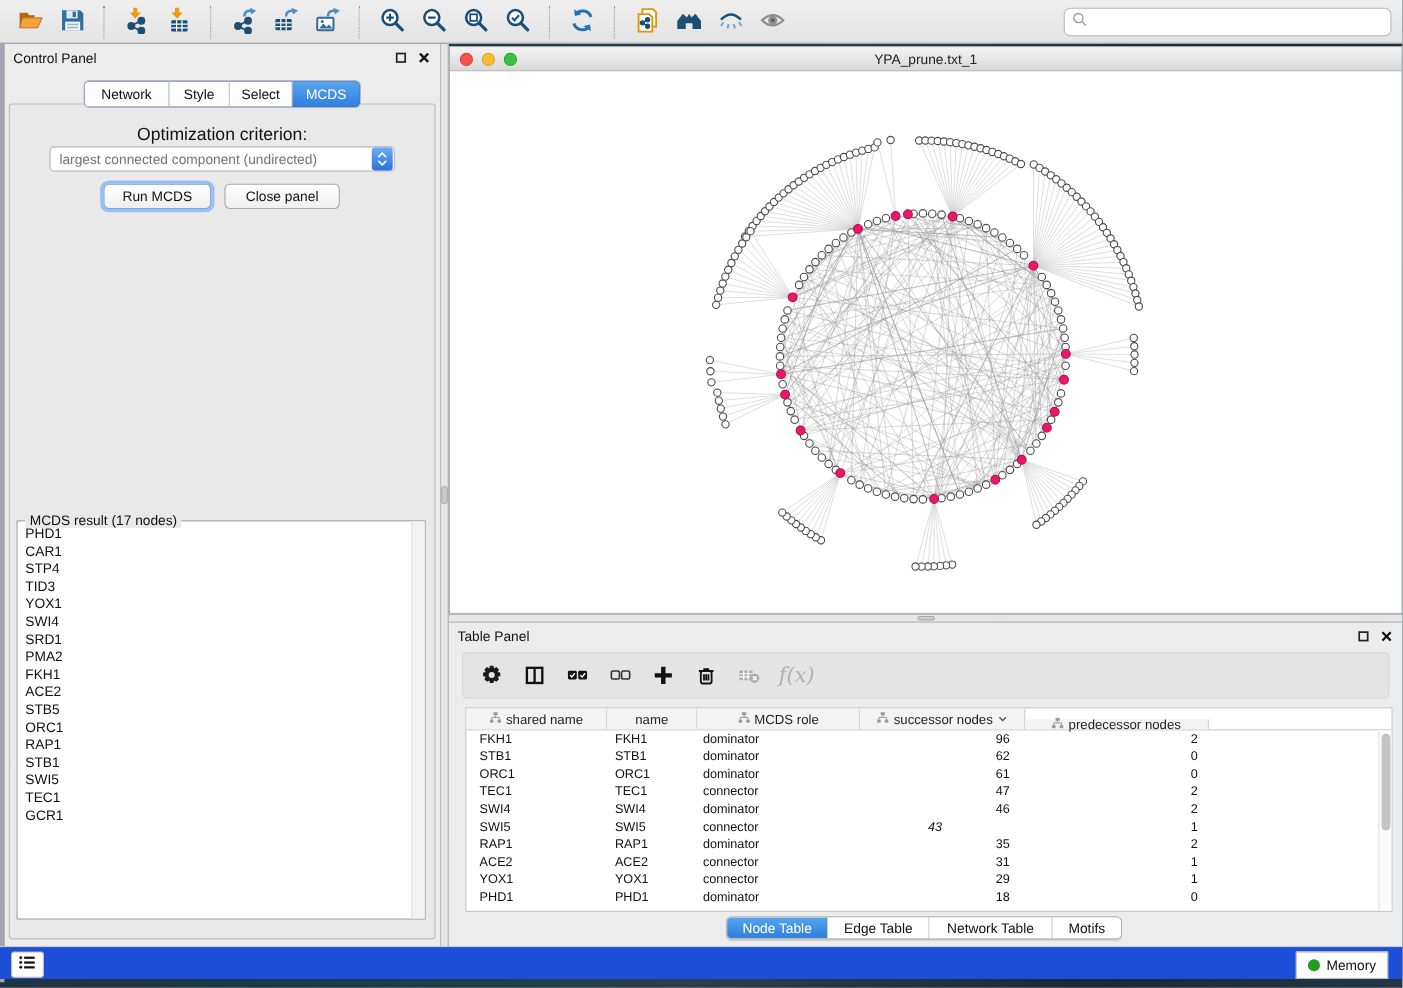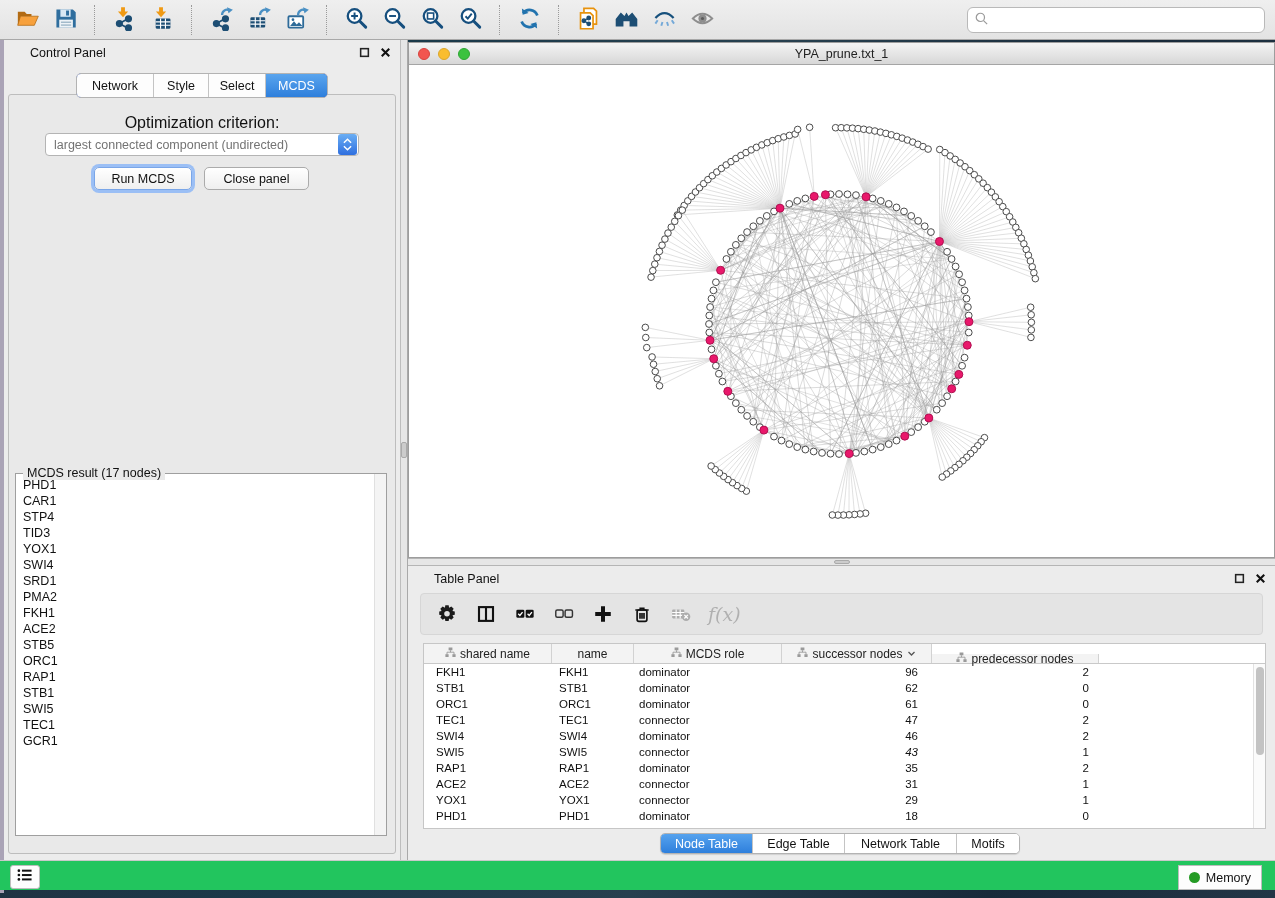--- a/index.html
+++ b/index.html
@@ -17,21 +17,21 @@
   .search-wrap { position:absolute; right:10px; top:7px; width:298px; height:26px; background:#fff;
     border:1px solid #b9b9b9; border-radius:6px; display:flex; align-items:center; padding-left:6px; }
   .search-wrap svg { width:15px; height:15px; }
   .search-input { border:none; outline:none; flex:1; height:20px; font-size:12px; background:transparent; }
 
   
   .left-strip { position:absolute; left:0; top:40px; width:4px; height:853px; background:#aaa3b6; }
 
   
   .control-panel { position:absolute; left:4px; top:40px; width:396px; height:820px; background:#ececec; }
-  .panel-header { position:relative; height:26px; display:flex; align-items:center; padding:0 26px; }
+  .panel-header { position:relative; height:26px; display:flex; align-items:center; padding:0 8px; }
   .panel-title { font-size:12.5px; color:#111; }
   .panel-header-icons { position:absolute; right:8px; top:6px; display:flex; gap:8px; }
   .ph-icon { width:13px; height:13px; display:flex; align-items:center; justify-content:center; }
   .ph-icon svg { width:11px; height:11px; }
 
   .cp-tabs { position:absolute; left:72px; top:33px; display:flex; height:25px;
     border:1px solid #b3b3b3; border-radius:5px; overflow:hidden; background:#1d4ed8; z-index:3; }
   .cp-tab { display:flex; align-items:center; justify-content:center; font-size:12.5px; color:#111;
     border-right:1px solid #c4c4c4; background:#fdfdfd; }
   .cp-tab:last-child { border-right:none; }
@@ -98,21 +98,21 @@
   .tbl-thumb { position:absolute; left:1.5px; top:3px; width:8px; height:88px; background:#c3c3c3; border-radius:4px; }
 
   .tp-tabs { position:absolute; left:252px; top:267px; display:flex; height:21px; border:1px solid #b3b3b3;
     border-radius:5px; overflow:hidden; background:#fff; box-shadow:0 1px 1px rgba(0,0,0,.12); }
   .tp-tab { display:flex; align-items:center; justify-content:center; font-size:12.5px; color:#111;
     border-right:1px solid #c4c4c4; background:#fff; }
   .tp-tab:last-child { border-right:none; }
   .tp-tab.sel { background:linear-gradient(#56a3ee,#2e7fdc); color:#fff; }
 
   
-  .status-bar { position:absolute; left:0; top:860px; width:1275px; height:30px; background:#22c55e; border-top:1px solid #c9c9c9; }
+  .status-bar { position:absolute; left:0; top:860px; width:1275px; height:30px; background:#1d4ed8; border-top:1px solid #c9c9c9; }
   .list-btn { position:absolute; left:10px; top:4px; width:30px; height:24px; background:#fdfdfd; border:1px solid #bdbdbd; border-radius:3px;
     display:flex; align-items:center; justify-content:center; }
   .list-btn svg { width:18px; height:14px; }
   .memory-btn { position:absolute; right:13px; top:4px; height:25px; padding:0 10px; background:#fdfdfd; border:1px solid #bdbdbd;
     display:flex; align-items:center; gap:6px; font-size:12.5px; color:#111; }
   .mem-dot { width:11px; height:11px; border-radius:50%; background:#259b25; }
 </style>
 </head>
 <body>
 
@@ -1129,21 +1129,21 @@
             <div class="tbl-cell" style="width: 128px; text-align: left; padding-left: 12px;">SWI4</div>
             <div class="tbl-cell" style="width: 82px; text-align: left; padding-left: 7px;">SWI4</div>
             <div class="tbl-cell" style="width: 148px; text-align: left; padding-left: 5px;">dominator</div>
             <div class="tbl-cell" style="width: 150px; text-align: right; padding-right: 14px;">46</div>
             <div class="tbl-cell" style="width: 167px; text-align: right; padding-right: 10px;">2</div>
           </div>
           <div class="tbl-row">
             <div class="tbl-cell" style="width: 128px; text-align: left; padding-left: 12px;">SWI5</div>
             <div class="tbl-cell" style="width: 82px; text-align: left; padding-left: 7px;">SWI5</div>
             <div class="tbl-cell" style="width: 148px; text-align: left; padding-left: 5px;">connector</div>
-            <div class="tbl-cell" style="width: 150px; text-align: right; padding-right: 14px; font-style: italic;">43</div>
+            <div class="tbl-cell" style="width: 150px; text-align: center; padding-right: 14px; font-style: italic;">43</div>
             <div class="tbl-cell" style="width: 167px; text-align: right; padding-right: 10px;">1</div>
           </div>
           <div class="tbl-row">
             <div class="tbl-cell" style="width: 128px; text-align: left; padding-left: 12px;">RAP1</div>
             <div class="tbl-cell" style="width: 82px; text-align: left; padding-left: 7px;">RAP1</div>
             <div class="tbl-cell" style="width: 148px; text-align: left; padding-left: 5px;">dominator</div>
             <div class="tbl-cell" style="width: 150px; text-align: right; padding-right: 14px;">35</div>
             <div class="tbl-cell" style="width: 167px; text-align: right; padding-right: 10px;">2</div>
           </div>
           <div class="tbl-row">

